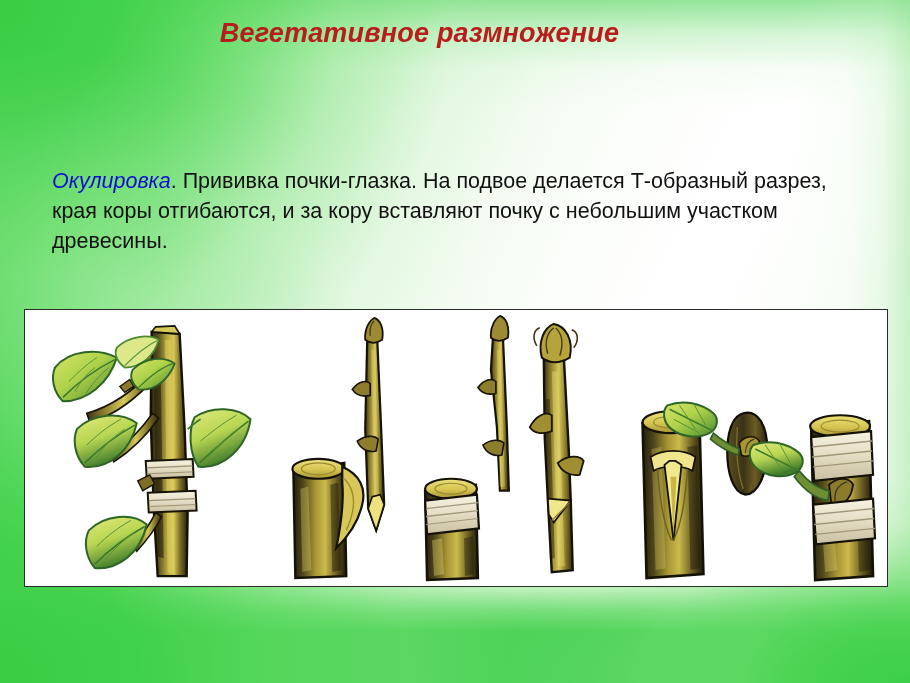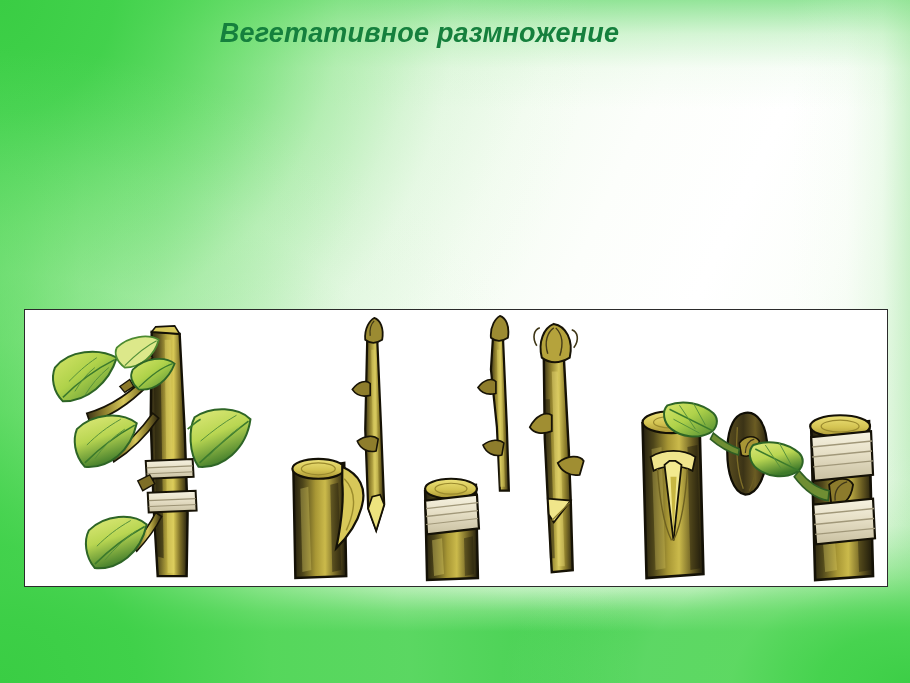--- a/index.html
+++ b/index.html
@@ -86,21 +86,21 @@
        rgba(150,228,150,0.45) 0%,
        rgba(190,240,188,0.25) 3%,
        rgba(225,248,223,0.10) 7%,
        rgba(255,255,255,0) 13%);
   }
 
   
   #title{
     position:absolute;left:0;top:18px;width:839px;
     text-align:center;
-    color:#15803d;
+    color:#b91c1c;
     font-size:27px;font-weight:bold;font-style:italic;
     letter-spacing:.2px;
     white-space:nowrap;
   }
 
   
   #paragraph{
     position:absolute;left:52px;top:166px;width:812px;
     font-size:21.5px;line-height:30px;color:#111111;
   }
@@ -125,20 +125,21 @@
   <div class="bg-layer bg-top"></div>
   <div class="bg-layer bg-left"></div>
   <div class="bg-layer bg-bottom"></div>
   <div class="bg-layer bg-right"></div>
   <div class="bg-layer bg-topleft"></div>
   <div class="bg-layer bg-bottomleft"></div>
   <div class="bg-layer bg-bottomright"></div>
 
   <div id="title">Вегетативное размножение</div>
 
+  <div id="paragraph"><span class="term">Окулировка</span><span>. Прививка почки-глазка. На подвое делается Т-образный разрез, края коры отгибаются, и за кору вставляют почку с небольшим участком древесины.</span></div>
 
   <div id="picture-panel">
     <svg viewBox="0 0 864 278" preserveAspectRatio="none">
       <defs>
         <linearGradient id="barkG" x1="0" y1="0" x2="1" y2="0">
           <stop offset="0%" stop-color="#2B2512"></stop>
           <stop offset="22%" stop-color="#5E5420"></stop>
           <stop offset="45%" stop-color="#B9A93F"></stop>
           <stop offset="62%" stop-color="#D8C855"></stop>
           <stop offset="80%" stop-color="#7A6C26"></stop>

